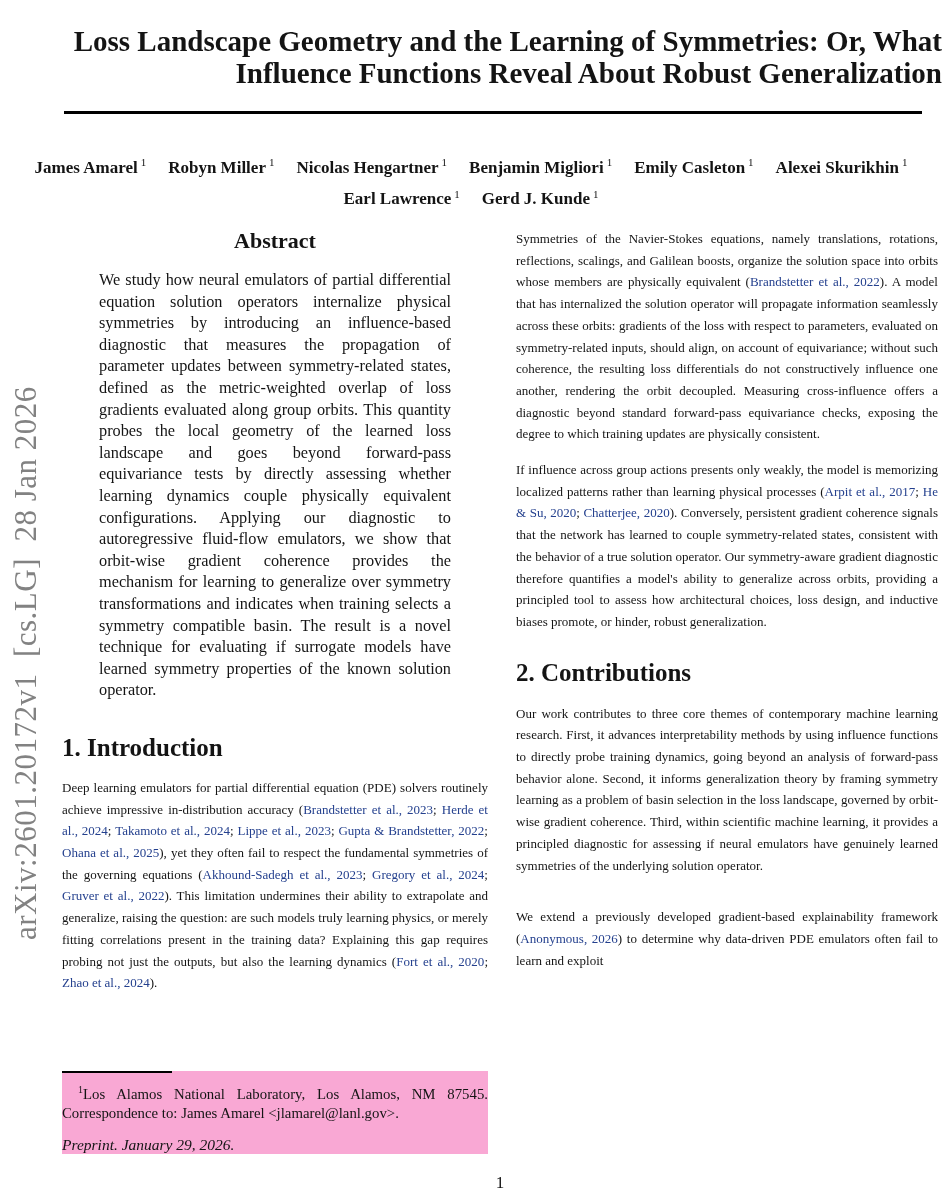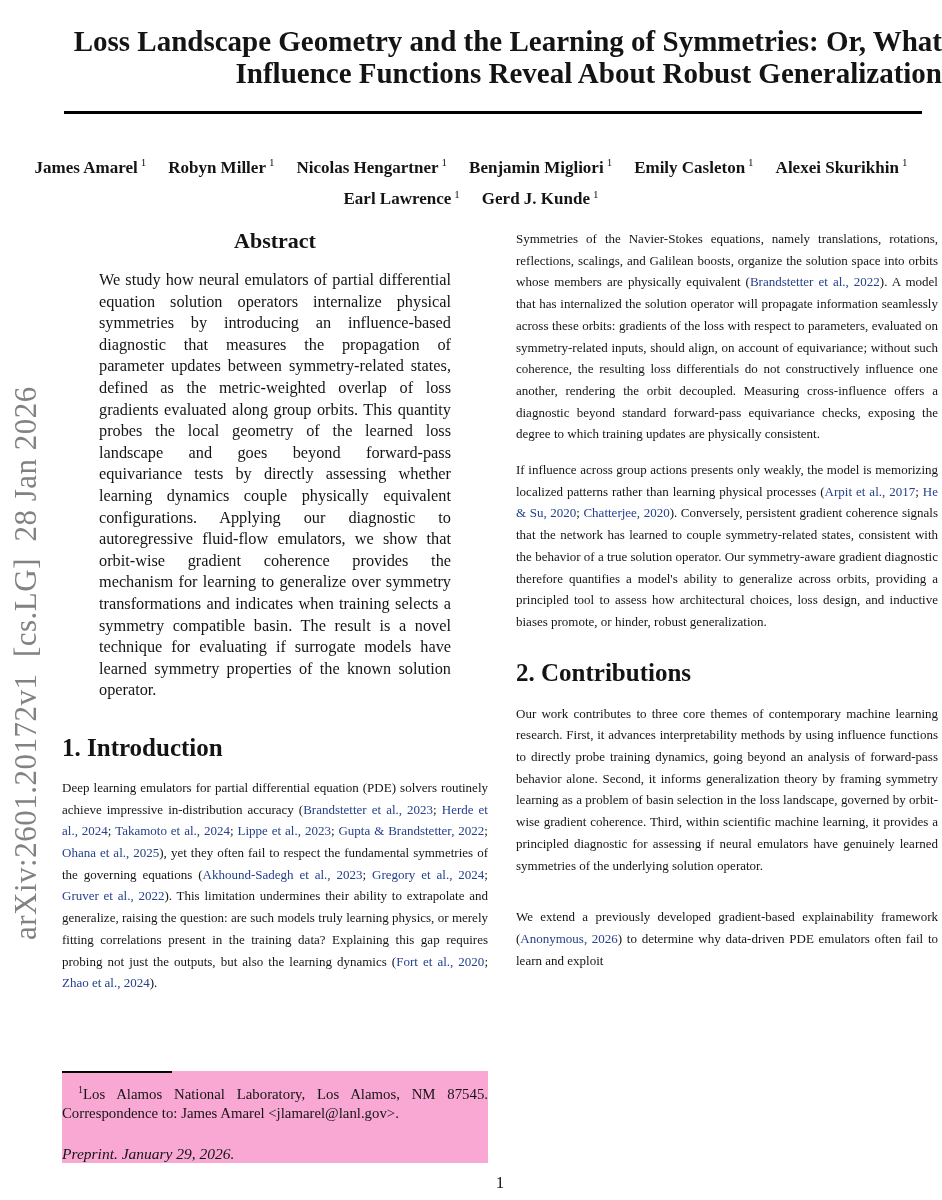--- a/index.html
+++ b/index.html
@@ -115,21 +115,21 @@
     font-size: 14.8px;
     line-height: 19px;
     text-align: justify;
     text-indent: 16px;
     margin: 0;
   }
   .footnote-text sup { font-size: 10px; }
   .preprint {
     font-style: italic;
     font-size: 15.5px;
-    margin: 22px 0 0 0;
+    margin: 13px 0 0 0;
   }
   .page-number {
     position: absolute;
     top: 1173px;
     left: 62px;
     width: 876px;
     text-align: center;
     font-size: 17px;
   }
 </style>

